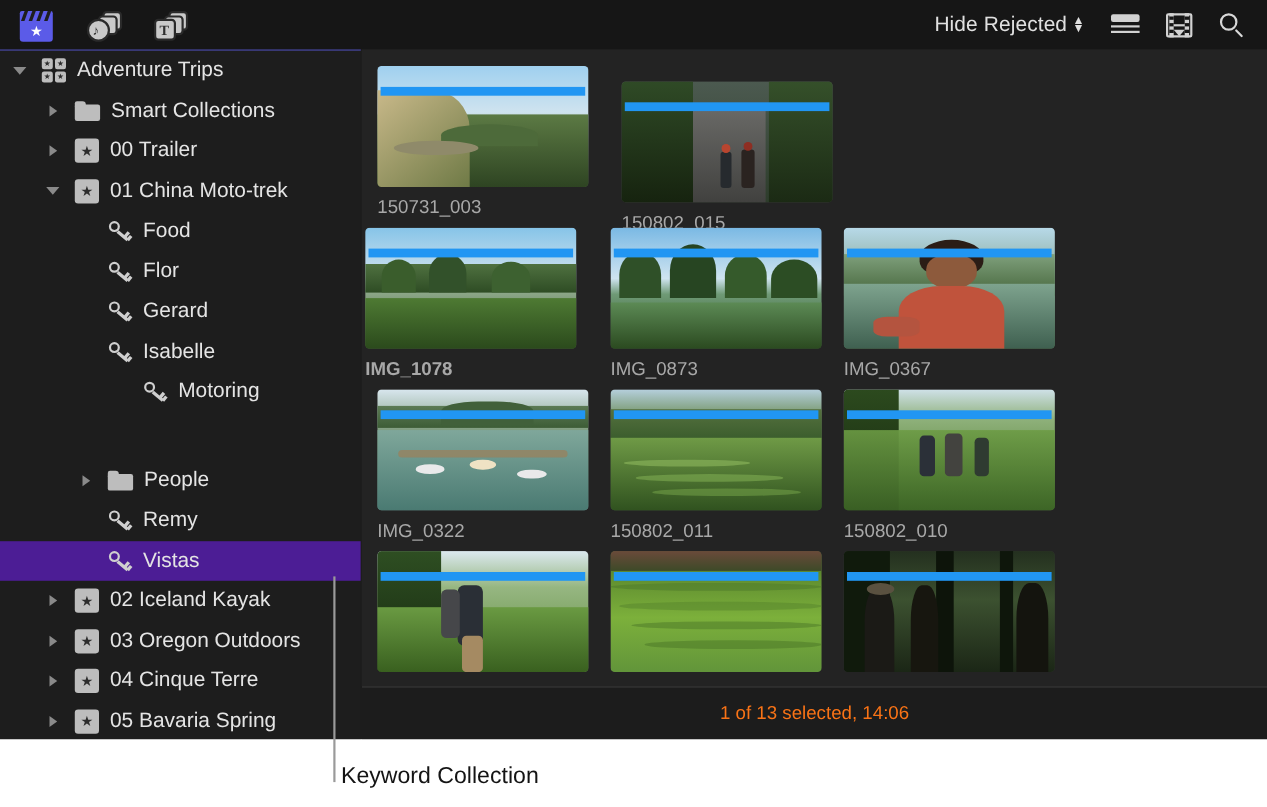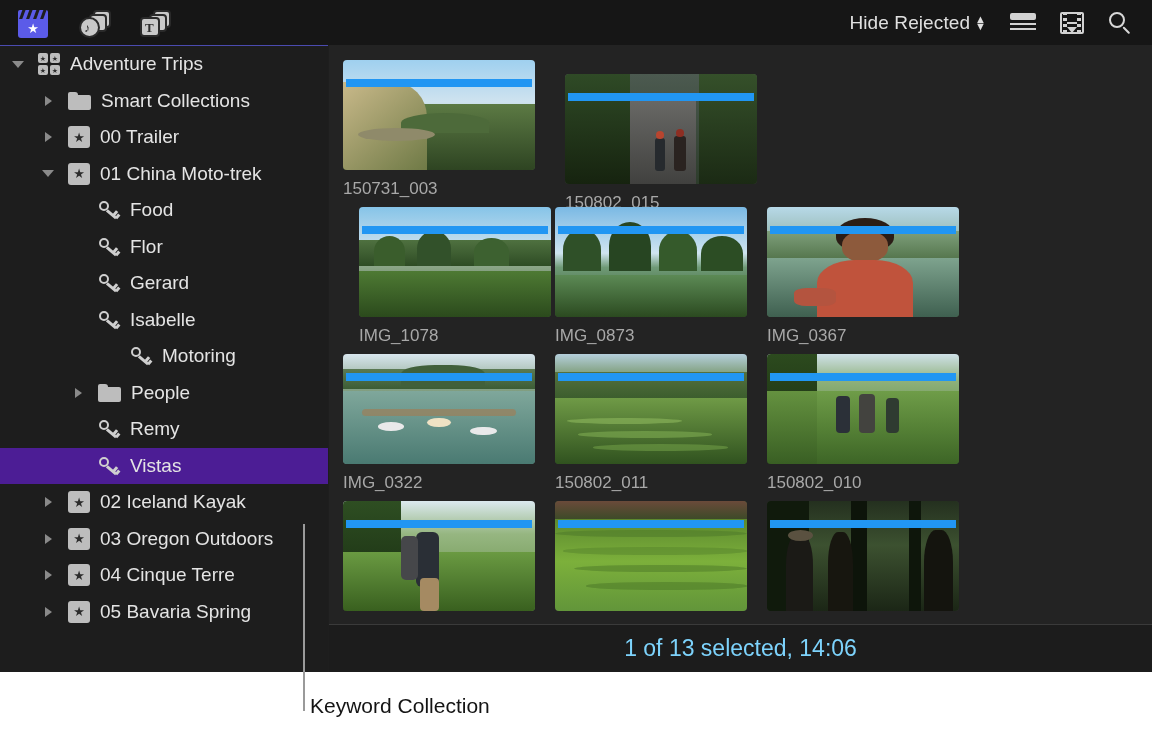--- a/index.html
+++ b/index.html
@@ -177,21 +177,21 @@
   }
   .cname {
     margin-top: 9px; color: #a8a8a8; font-size: 17px;
     white-space: nowrap; overflow: hidden;
   }
   .statusbar {
     position: absolute; left: 0; bottom: 0; width: 823px; height: 48px;
     background: #1c1c1c; border-top: 1px solid #3a3a3a;
     display: flex; align-items: center; justify-content: center;
   }
-  .statusbar span { color: #7dd3fc; font-size: 23px; }
+  .statusbar span { color: #f97316; font-size: 17px; }
 
   
   .callout-line {
     position: absolute; left: 303px; top: 524px; width: 2px; height: 187px;
     background: #9a9a9a;
   }
   .callout-text {
     position: absolute; left: 310px; top: 694px;
     color: #141414; font-size: 21px;
   }
@@ -370,21 +370,21 @@
         </span>
         <span style="width:10px;flex:0 0 auto"></span>
         <span class="ic-key">
           <span class="head"></span>
           <span class="shaft"></span>
           <span class="t1"></span>
           <span class="t2"></span>
         </span>
         <span class="lbl">Motoring</span>
       </div>
-      <div class="row" style="padding-left: 68px;">
+      <div class="row" style="padding-left: 68px; margin-top: 44px;">
         <span class="tw-wrap">
           <span class="tw"></span>
         </span>
         <span style="width:10px;flex:0 0 auto"></span>
         <span class="ic-folder">
           <span class="tab"></span>
           <span class="bod"></span>
         </span>
         <span class="lbl">People</span>
       </div>
@@ -472,21 +472,21 @@
               <span class="lay" style="left:34%;top:18%;width:34%;height:82%;background:linear-gradient(#6b6b68,#41413f)"></span>
               <span class="lay" style="left:47%;top:58%;width:5%;height:30%;background:#262a2e;border-radius:3px"></span>
               <span class="lay" style="left:57%;top:56%;width:6%;height:32%;background:#2a2320;border-radius:3px"></span>
               <span class="lay" style="left:47.5%;top:52%;width:4%;height:7%;background:#b8452f;border-radius:50%"></span>
               <span class="lay" style="left:58%;top:50%;width:4%;height:7%;background:#8e2e22;border-radius:50%"></span>
             </div>
             <div class="fav"></div>
           </div>
           <div class="cname">150802_015</div>
         </div>
-        <div class="cell" style="left: 30px; top: 162px;">
+        <div class="cell" style="left: 3px; top: 162px; font-weight: bold;">
           <div class="thumb">
             <div class="sc">
               <span class="lay" style="inset:0;background:linear-gradient(#86c4e8 0%,#cfe2ee 40%,#8fa98c 52%,#3c6129 100%)"></span>
               <span class="lay" style="left:0;top:30%;width:100%;height:24%;background:linear-gradient(#4f7140,#2e4c24)"></span>
               <span class="lay" style="left:8%;top:26%;width:16%;height:28%;background:#3a5d2c;border-radius:50% 50% 0 0"></span>
               <span class="lay" style="left:30%;top:22%;width:18%;height:32%;background:#32512a;border-radius:50% 50% 0 0"></span>
               <span class="lay" style="left:60%;top:28%;width:18%;height:26%;background:#3d6130;border-radius:50% 50% 0 0"></span>
               <span class="lay" style="left:0;top:58%;width:100%;height:42%;background:linear-gradient(#4e7a33,#2b4a1c)"></span>
             </div>
             <div class="fav"></div>

